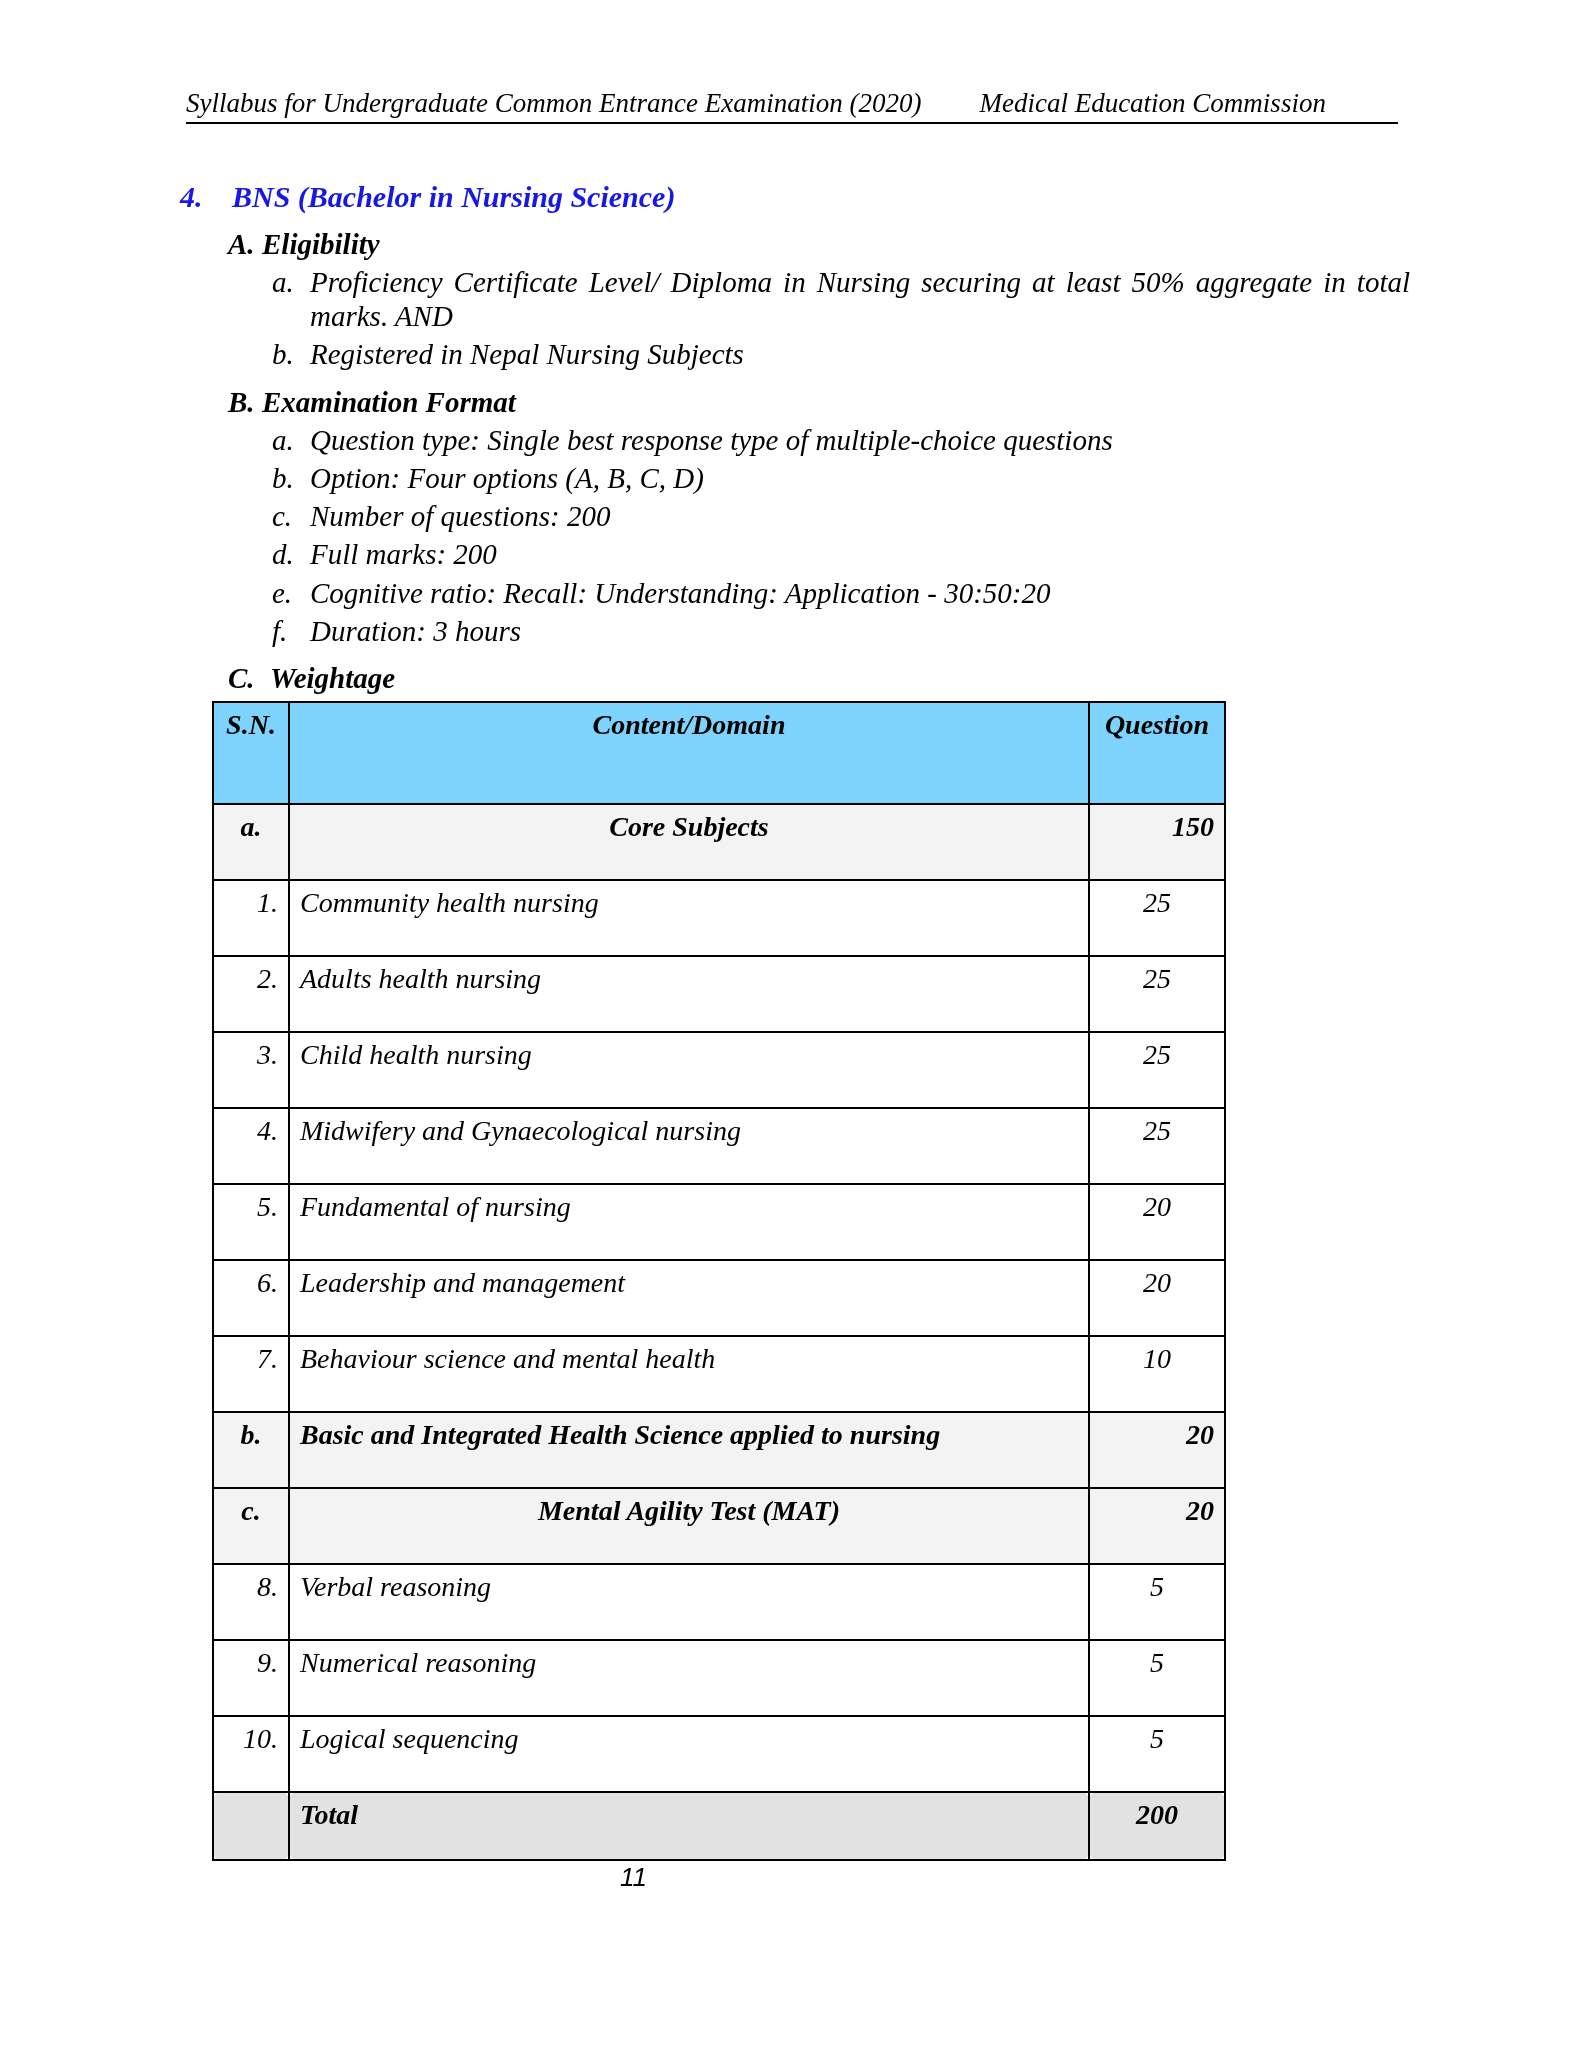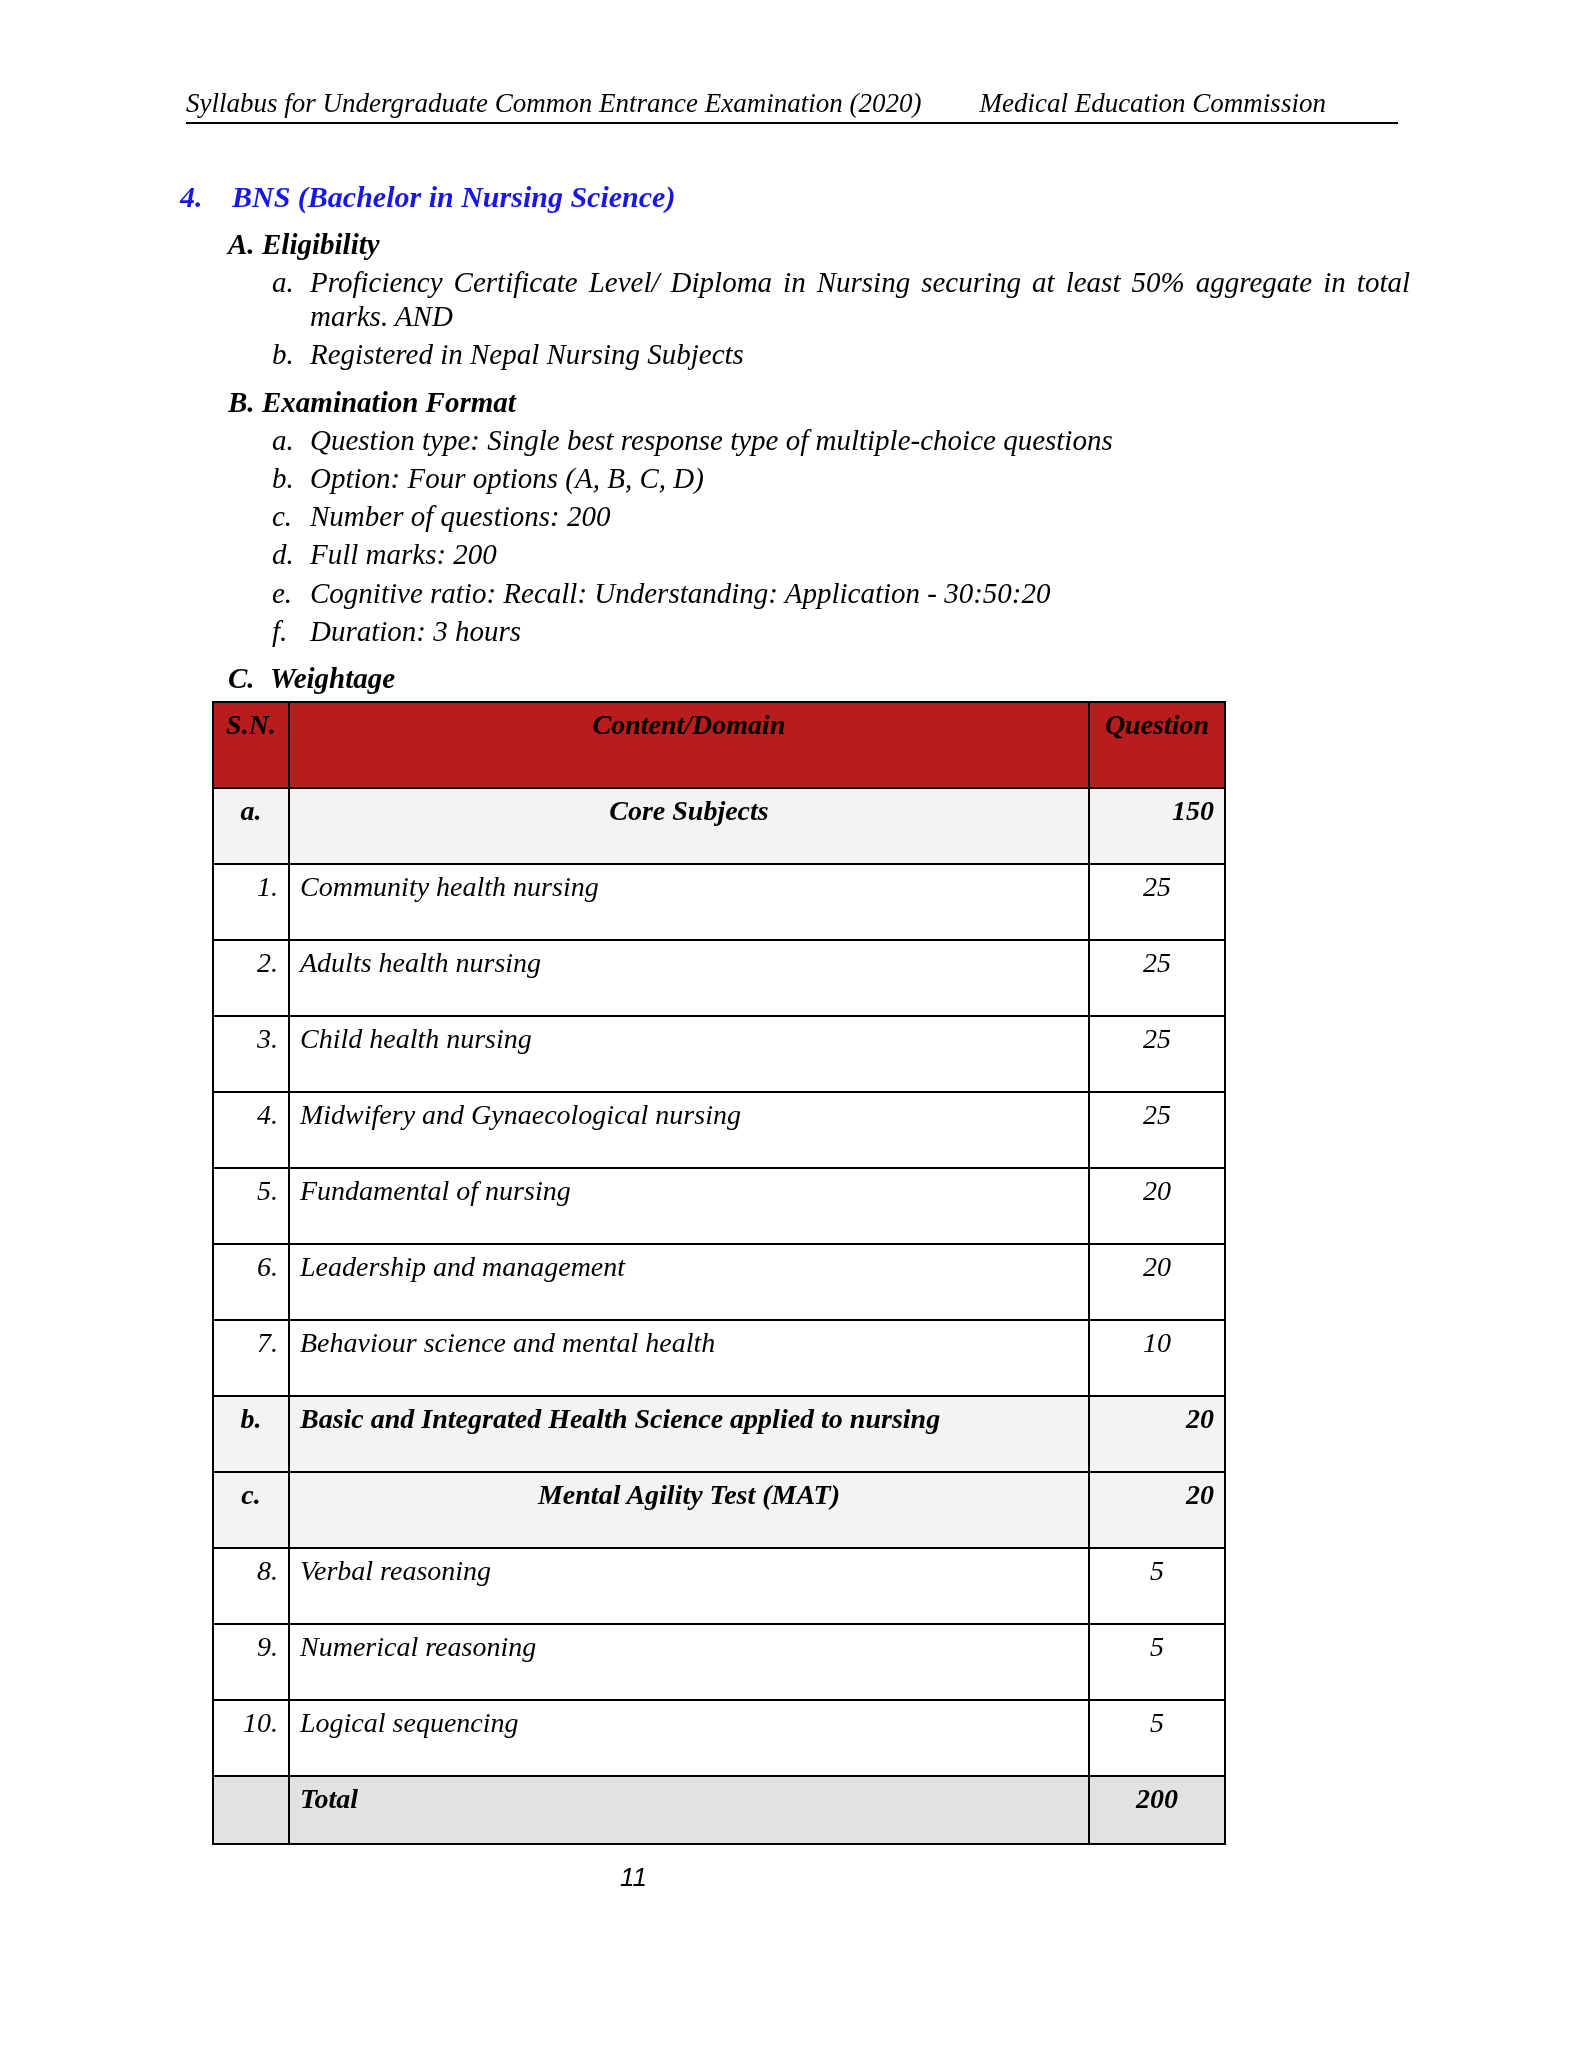--- a/index.html
+++ b/index.html
@@ -107,24 +107,24 @@
     table-layout: fixed;
   }
   table.weightage td, table.weightage th {
     border: 2px solid #000000;
     font-size: 28px;
     vertical-align: top;
     padding: 6px 10px 36px 10px;
     box-sizing: border-box;
   }
   table.weightage thead th {
-    background: #b91c1c;
+    background: #7dd3fc;
     font-weight: bold;
     text-align: center;
-    padding-bottom: 46px;
+    padding-bottom: 62px;
   }
   col.c-sn    { width: 76px; }
   col.c-name  { width: 800px; }
   col.c-q     { width: 136px; }
 
   td.sn {
     text-align: right;
     padding-right: 14px;
   }
   td.qn {
@@ -140,20 +140,21 @@
     text-align: right;
   }
   tr.group td.name { text-align: center; }
   tr.group td.name.left { text-align: left; }
   tr.group td.sn { text-align: center; }
 
   tr.total td {
     background: #E2E2E2;
     font-weight: bold;
     padding-bottom: 28px;
+    border-radius: 8px;
   }
   tr.total td.name { text-align: left; }
 
   tr.item td {
     background: #FFFFFF;
   }
 
   
   .page-number {
     position: absolute;

